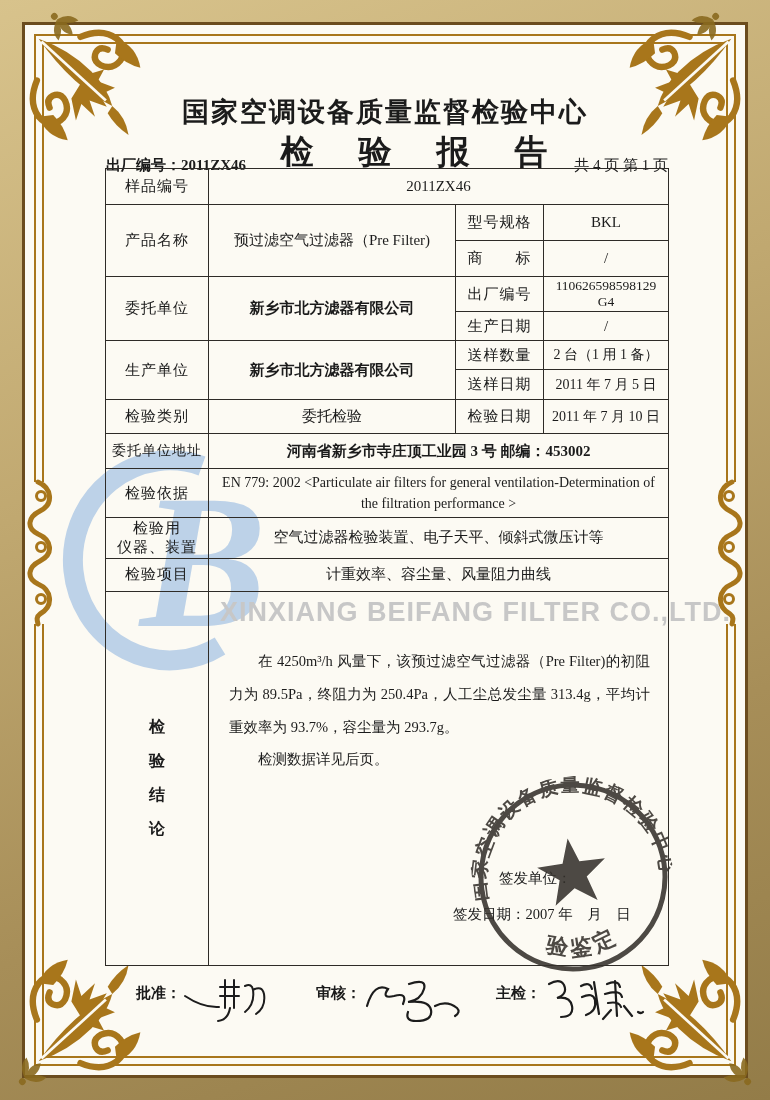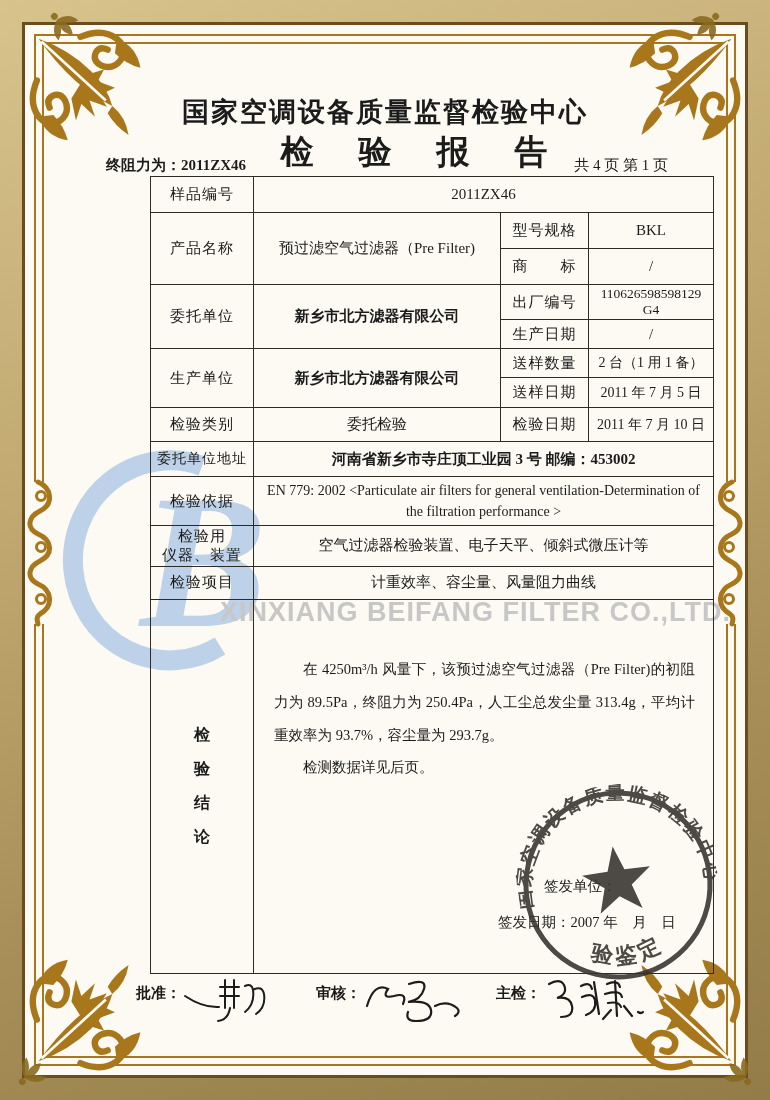--- a/index.html
+++ b/index.html
@@ -33,22 +33,22 @@
   .content{position:absolute;inset:0;z-index:5;}
   .org-title{position:absolute;left:0;width:100%;top:94px;text-align:center;
              font-family:"Liberation Sans","DejaVu Sans",sans-serif;font-weight:bold;
              font-size:27px;letter-spacing:2px;}
   .doc-title{position:absolute;left:0;width:100%;top:130px;text-align:center;
              font-family:"Liberation Sans","DejaVu Sans",sans-serif;font-weight:bold;
              font-size:33px;letter-spacing:6px;padding-left:32px;}
   .meta-left{position:absolute;left:106px;top:156px;font-size:15px;font-weight:bold;}
   .meta-right{position:absolute;right:102px;top:156px;font-size:15px;font-weight:normal;}
 
-  table.report{position:absolute;left:105px;top:176px;width:563px;border-collapse:collapse;
-               table-layout:fixed;font-size:15px;margin-left:45px;}
+  table.report{position:absolute;left:105px;top:168px;width:563px;border-collapse:collapse;
+               table-layout:fixed;font-size:15px;}
   table.report td{border:1.5px solid #2e2b27;text-align:center;padding:1px 4px;overflow:visible;}
   td.lbl{letter-spacing:1px;}
   td.left-val{text-align:left;padding-left:16px;}
   td.basis{font-size:14px;line-height:1.5;padding:2px 10px;}
   .eq2{line-height:1.25;}
 
   .concl-cell{vertical-align:top;position:relative;}
   .concl-wrap{position:relative;width:100%;height:371px;}
   .concl-p{margin:0;padding:52px 14px 0 16px;text-align:justify;text-indent:2em;
            font-size:14.5px;line-height:33px;}
@@ -175,21 +175,21 @@
     <svg class="wm-logo" width="250" height="225" viewBox="0 0 250 225">
       <path d="M150,18 A97,100 0 1 0 168,198" fill="none" stroke="#bdd2e8" stroke-width="20"></path>
       <text x="88" y="178" font-size="190" font-weight="bold" font-style="italic" font-family="Liberation Serif, DejaVu Serif, serif" fill="#bdd2e8">B</text>
     </svg>
     <div class="wm-en">XINXIANG BEIFANG FILTER CO.,LTD.</div>
   </div>
 
   <div class="content">
     <div class="org-title">国家空调设备质量监督检验中心</div>
     <div class="doc-title">检　验　报　告</div>
-    <div class="meta-left"><span>终阻力为：</span><span>2011ZX46</span></div>
+    <div class="meta-left"><span>出厂编号：</span><span>2011ZX46</span></div>
     <div class="meta-right">共 4 页 第 1 页</div>
 
     <table class="report">
       <colgroup>
           <col style="width:103px">
           <col style="width:247px">
           <col style="width:88px">
           <col style="width:125px">
         </colgroup>
       <tbody>

